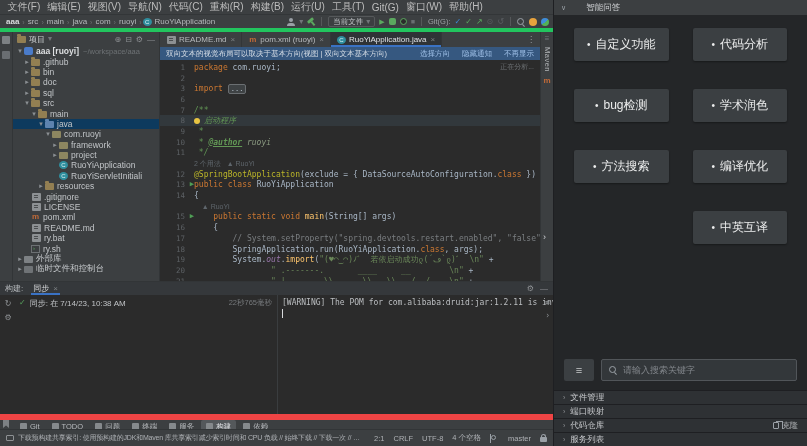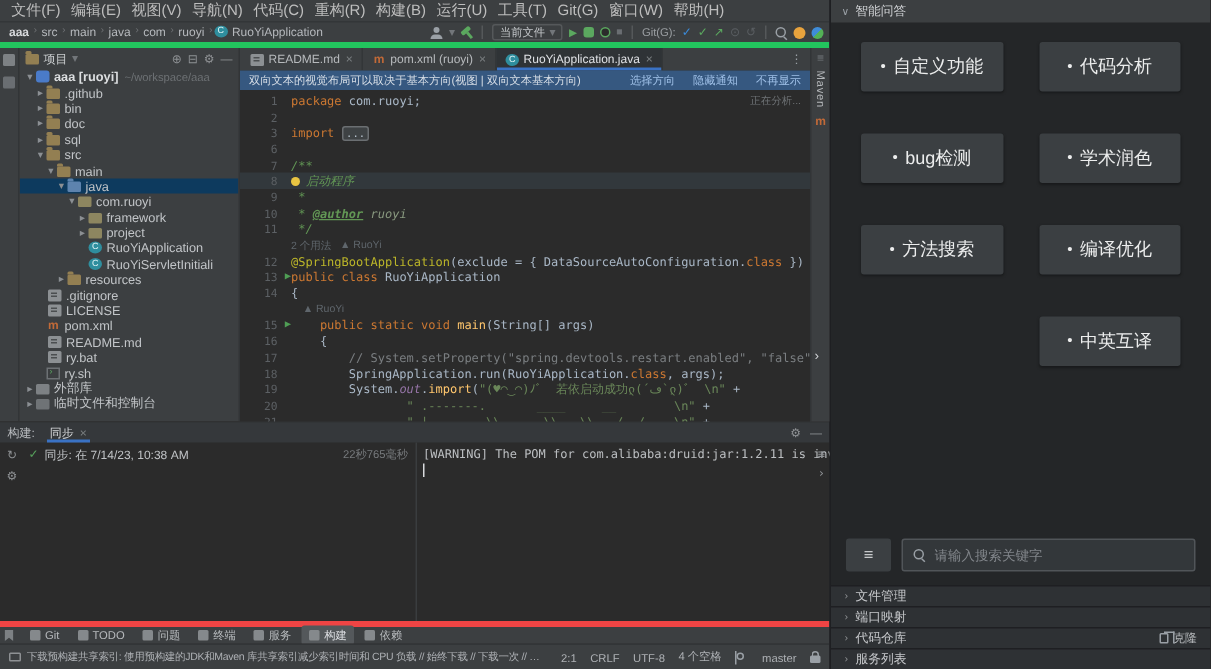--- a/index.html
+++ b/index.html
@@ -5,21 +5,21 @@
   *{box-sizing:border-box;margin:0;padding:0}
   html,body{width:807px;height:446px;overflow:hidden;background:#2b2b2b;
     font-family:"Liberation Sans","DejaVu Sans",sans-serif;color:#bbbbbb;font-size:9px;}
   .window{display:flex;width:807px;height:446px}
   .left-col{width:553px;display:flex;flex-direction:column;min-width:0}
   
   .menubar{height:14px;background:#3c3f41;display:flex;align-items:center;padding-left:4px;flex:0 0 auto}
   .menu-item{padding:0 3.5px;font-size:10px;color:#bdbdbd;white-space:nowrap;cursor:default}
   
   .toolbar{height:14px;background:#3c3f41;border-top:1px solid #333638;display:flex;align-items:center;padding:0 4px;flex:0 0 auto}
-  .breadcrumbs{display:flex;align-items:flex-start;gap:1px;font-size:8px;color:#b5b8bc;white-space:nowrap;overflow:hidden}
+  .breadcrumbs{display:flex;align-items:flex-end;gap:1px;font-size:8px;color:#b5b8bc;white-space:nowrap;overflow:hidden}
   .crumb{padding:0 2px}
   .crumb.first{color:#d8dadd;font-weight:bold}
   .crumb-sep{color:#6d7073;font-size:7px}
   .toolbar-right{margin-left:auto;display:flex;align-items:center;gap:4px;flex:0 0 auto}
   .tb-sep{width:1px;height:9px;background:#55585a;margin:0 2px}
   .run-config{display:flex;align-items:center;gap:3px;border:1px solid #55585a;border-radius:2px;height:11px;padding:0 4px;font-size:7.5px;color:#c3c6c9}
   .glyph{font-size:8px;line-height:1}
   .g-green{color:#5ba85f}.g-blue{color:#3b8ad8}.g-gray{color:#72767a}.g-dim{color:#5a5e62}
   .play-glyph{color:#5ba85f;font-size:7px}
   .stop-glyph{color:#6a6e72;font-size:7px}
@@ -107,38 +107,38 @@
   .console-body{flex:1;display:flex;min-height:0}
   .console-gutter{flex:0 0 16px;display:flex;flex-direction:column;align-items:center;gap:5px;padding-top:4px;color:#8e9194;font-size:8px}
   .sync-pane{flex:0 0 262px;border-right:1px solid #3a3d3f;padding:3px 5px 0 3px;display:flex;align-items:flex-start;gap:4px;font-size:8px}
   .sync-check{color:#57a15c;font-size:8px}
   .sync-text{color:#c0c3c6}
   .sync-duration{margin-left:auto;color:#76797c;font-size:7.5px}
   .console-out{flex:1;position:relative;padding:3px 4px;font-family:"DejaVu Sans Mono","Liberation Mono",monospace;font-size:8px;color:#bcbfc2;white-space:nowrap;overflow:hidden}
   .caret-bar{display:inline-block;width:1px;height:9px;background:#d8dadd;margin-top:2px}
   .console-right-icons{position:absolute;top:3px;right:3px;display:flex;flex-direction:column;gap:4px;color:#8e9194;font-size:8px}
   
-  .stripe-bar{height:15px;background:#3c3f41;border-top:4px solid #ef4444;display:flex;align-items:center;padding:0 3px;gap:2px;font-size:7.5px;flex:0 0 auto}
+  .stripe-bar{height:15px;background:#3c3f41;border-top:6px solid #ef4444;display:flex;align-items:flex-start;padding:0 3px;gap:2px;font-size:7.5px;flex:0 0 auto}
   .bookmark-mini{width:6px;height:8px;background:#7d8184;clip-path:polygon(0 0,100% 0,100% 100%,50% 70%,0 100%);margin-right:4px}
   .stripe-item{display:flex;align-items:center;gap:3px;height:13px;padding:0 5px;color:#b7babd;border-radius:2px;white-space:nowrap}
   .stripe-item.active{background:#54585b;color:#dfe1e5}
   .stripe-ico{width:7px;height:7px;border-radius:1px;background:#85898c}
   
   .status-bar{height:17px;background:#3c3f41;border-top:1px solid #323537;display:flex;align-items:center;padding:0 6px;font-size:7px;color:#aeb1b5;flex:0 0 auto;white-space:nowrap}
   .monitor-icon{width:8px;height:6px;border:1px solid #8e9194;border-radius:1px;margin-right:4px;flex:0 0 8px}
   .status-msg{overflow:hidden;text-overflow:ellipsis;letter-spacing:-0.2px}
   .status-right{margin-left:auto;display:flex;align-items:center;gap:9px;padding-left:8px;flex:0 0 auto;font-size:7.5px}
   .branch-wrap{display:flex;align-items:center;gap:12px}
   .branch-icon{width:6px;height:9px;border-left:1px solid #9aa0a6;position:relative}
   .branch-icon::after{content:'';position:absolute;right:0;top:1px;width:3px;height:3px;border:1px solid #9aa0a6;border-radius:50%}
   .lock-icon{width:7px;height:5px;background:#9aa0a6;border-radius:1px;position:relative;margin-top:3px}
   .lock-icon::before{content:'';position:absolute;top:-3px;left:1px;width:3px;height:3px;border:1px solid #9aa0a6;border-bottom:none;border-radius:3px 3px 0 0}
   
   .right-panel{width:254px;background:#242628;border-left:1px solid #1e1f22;display:flex;flex-direction:column;flex:0 0 auto}
-  .assistant-header{height:15px;background:#3c3f41;display:flex;align-items:center;gap:4px;padding:0 7px;font-size:8.5px;color:#ced0d3;flex:0 0 auto}
+  .assistant-header{height:15px;background:#3c3f41;display:flex;align-items:center;gap:20px;padding:0 7px;font-size:8.5px;color:#ced0d3;flex:0 0 auto}
   .assistant-chev{font-size:7px;color:#9aa0a6}
   .btn-grid{display:grid;grid-template-columns:1fr 1fr;column-gap:24px;row-gap:28px;padding:13px 20px 0 20px}
   .ai-btn{height:33px;background:#3b3f42;border-radius:2px;display:flex;align-items:center;justify-content:center;gap:5px;color:#eceded;font-size:12px;box-shadow:0 1px 2px rgba(0,0,0,.35);cursor:pointer}
   .ai-btn .bullet{font-size:10px;color:#eceded}
   .btn-empty{visibility:hidden}
   .spacer{flex:1}
   .search-row{display:flex;align-items:center;gap:7px;padding:0 10px;margin-bottom:9px;flex:0 0 auto}
   .menu-btn{width:30px;height:22px;background:#3b3f42;border-radius:2px;display:flex;align-items:center;justify-content:center;color:#c7c9cb;font-size:11px}
   .search-input-wrap{flex:1;height:22px;background:#33373a;border:1px solid #515559;border-radius:2px;display:flex;align-items:center;gap:6px;padding:0 7px}
   .search-input-wrap input{flex:1;background:transparent;border:none;outline:none;color:#c7c9cb;font-size:9px;font-family:"Liberation Sans","DejaVu Sans",sans-serif}

